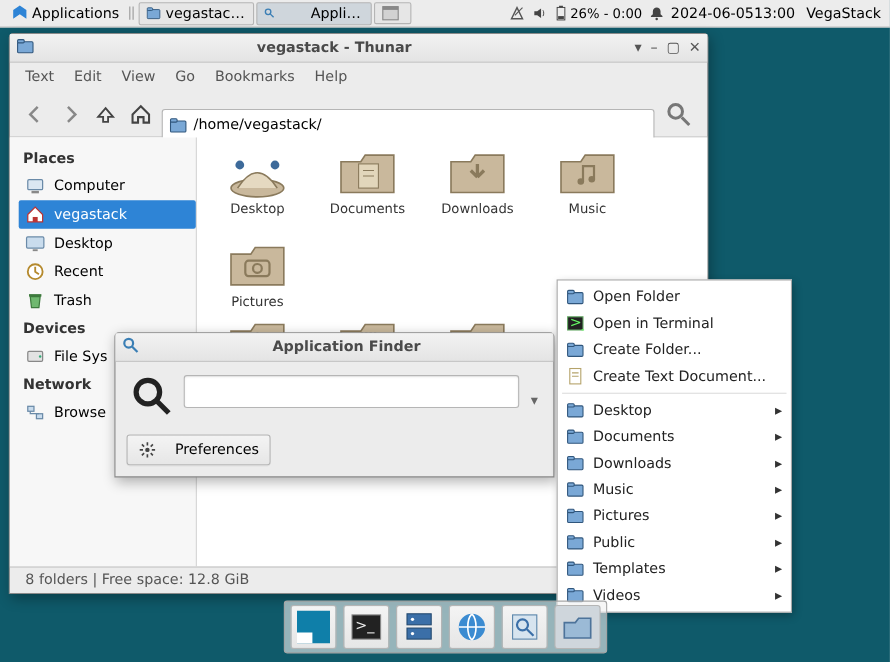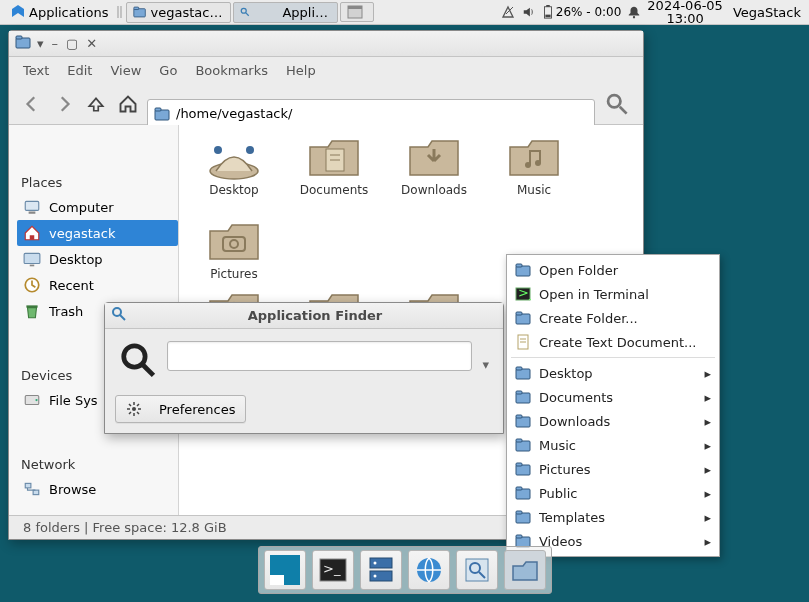--- a/index.html
+++ b/index.html
@@ -8,40 +8,40 @@
   
   .top-panel { position: absolute; top: 0; left: 0; right: 0; height: 24px; background: #ececec; display: flex; align-items: center; padding: 12px 4px; gap: 2px; border-bottom: 1px solid #c4c4c4; }
   .panel-btn { display: flex; align-items: center; gap: 3px; padding: 2px 5px; border: 1px solid transparent; border-radius: 2px; cursor: pointer; }
   .panel-btn svg { flex-shrink: 0; }
   .taskbtn { border: 1px solid #b5b5b5; background: #e6e6e6; padding: 2px 6px; display: flex; align-items: center; gap: 4px; max-width: 105px; min-width: 50px; border-radius: 2px; cursor: pointer; }
   .taskbtn.active { background: #cfd6dc; gap: 32px; }
   .taskbtn span { overflow: hidden; text-overflow: ellipsis; white-space: nowrap; }
   .panel-spacer { flex: 1; }
   .tray { display: flex; align-items: center; gap: 6px; }
   .tray-item { display: flex; align-items: center; gap: 2px; cursor: pointer; }
-  .clock { display: flex; flex-direction: column; line-height: 1; align-items: center; cursor: pointer; font-size:11px; }
+  .clock { display: flex; flex-direction: row; line-height: 1; align-items: center; cursor: pointer; font-size:11px; }
 
   
   .window { position: absolute; background: #ececec; border: 1px solid #8a8a8a; border-radius: 4px 4px 0 0; box-shadow: 2px 4px 12px rgba(0,0,0,.3); display: flex; flex-direction: column; }
   .thunar { top: 30px; left: 8px; width: 636px; height: 510px; }
   .titlebar { height: 26px; background: linear-gradient(#f2f2f2,#e4e4e4); display: flex; align-items: center; padding: 0 6px; gap: 6px; border-bottom: 1px solid #c4c4c4; }
   .titlebar .wtitle { flex: 1; text-align: center; color: #4a4a4a; font-weight: bold; }
   .title-icon svg { width:16px; height:16px; }
   .win-controls { display: flex; gap: 8px; color:#555; }
   .win-controls span { cursor: pointer; font-size: 13px; }
   .menubar { height: 26px; display: flex; align-items: center; gap: 2px; padding: 0 6px; color: #555; }
   .menubar span { padding: 3px 8px; cursor: pointer; }
   .toolbar { height: 42px; display: flex; align-items: center; gap: 6px; padding: 4px 10px; border-bottom: 1px solid #c4c4c4; }
   .nav-btn { width: 26px; height: 26px; display: flex; align-items: center; justify-content: center; cursor: pointer; border-radius: 3px; color: #888; }
   .nav-btn.enabled { color: #444; }
   .pathbar { flex: 1; height: 30px; border: 1px solid #b5b5b5; border-radius: 3px; background: #fff; display: flex; align-items: center; padding: 0 6px; gap: 6px; margin-top: 20px; }
   .searchbtn { width: 32px; height: 30px; display:flex; align-items:center; justify-content:center; cursor:pointer; color:#777; }
   .thunar-body { flex: 1; display: flex; background: #fff; min-height:0; }
   .sidebar { width: 170px; border-right: 1px solid #d4d4d4; background: #f7f7f7; padding: 6px 0 6px 8px; }
-  .sidebar-head { font-weight: normal; color: #333; padding: 6px 4px 4px; margin-top: 38px; }
+  .sidebar-head { font-weight: bold; color: #333; padding: 6px 4px 4px; }
   .sidebar-item { display: flex; align-items: center; gap: 8px; padding: 4px 6px; cursor: pointer; border-radius: 2px; }
   .sidebar-item.selected { background: #2e84d6; color: #fff; }
   .sidebar-item svg { width: 18px; height: 18px; flex-shrink: 0; }
   .folder-grid { flex: 1; padding: 10px 6px; }
   .grid-row { display: flex; gap: 22px; margin-bottom: 8px; padding-left: 10px; flex-wrap: wrap; }
   .folder-item { width: 78px; display: flex; flex-direction: column; align-items: center; gap: 2px; cursor: pointer; }
   .folder-item svg { width: 56px; height: 46px; }
   .folder-item .lbl { font-size: 12px; color: #333; text-align:center; }
   .statusbar { height: 24px; border-top: 1px solid #c4c4c4; background: #ececec; display: flex; align-items: center; padding: 0 14px; color: #555; }
 
@@ -134,20 +134,21 @@
     <span style="padding:0 4px;">VegaStack</span>
   </div>
 </div>
 
 <div class="window thunar">
   <div class="titlebar">
     <span class="title-icon"><svg viewBox="0 0 16 16">
           <rect x="1" y="4" width="14" height="10" rx="1" fill="#7aa8d6" stroke="#30567c"></rect>
           <rect x="1" y="2" width="6" height="3" rx="1" fill="#7aa8d6" stroke="#30567c"></rect>
         </svg></span>
+    <span class="wtitle">vegastack - Thunar</span>
     <div class="win-controls">
       <span>▾</span>
       <span>–</span>
       <span>▢</span>
       <span>✕</span>
     </div>
   </div>
   <div class="menubar">
     <span>Text</span>
     <span>Edit</span>

